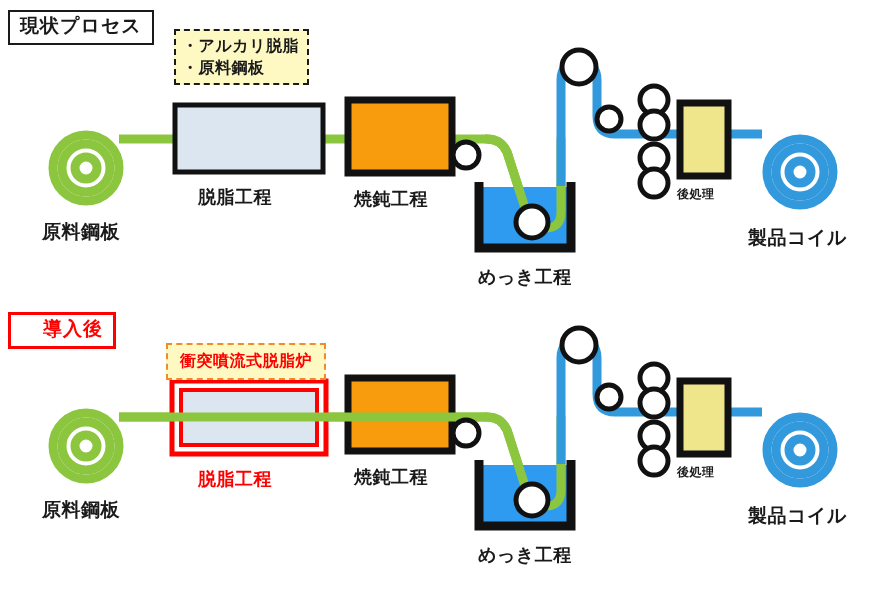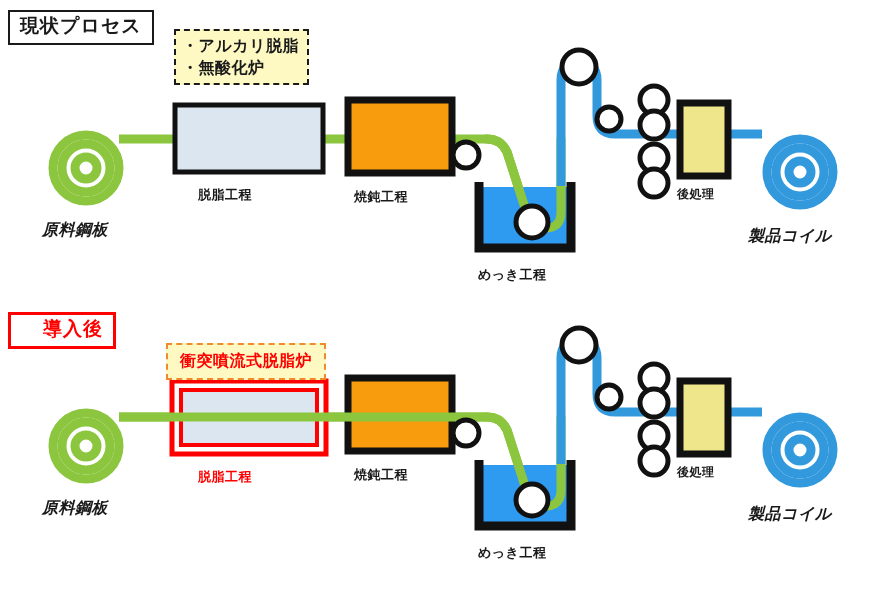--- a/index.html
+++ b/index.html
@@ -10,22 +10,22 @@
   }
   .stage{position:absolute;left:0;top:0;width:878px;height:494px;}
   svg.layer{position:absolute;left:0;top:0;width:878px;height:595px;}
 
   
   .lbl{
     position:absolute;white-space:nowrap;font-weight:bold;color:#1a1a1a;
     letter-spacing:.5px;line-height:1;
   }
   .lbl.sm{font-size:12px;}
-  .lbl.md{font-size:13px;text-align:right;}
-  .lbl.big{font-size:16px;font-style:italic;}
+  .lbl.md{font-size:18px;text-align:right;}
+  .lbl.big{font-size:19px;}
   .lbl.red{color:#ff0000;}
 
   
   .badge{
     position:absolute;border:2px solid #1a1a1a;background:#ffffff;
     font-weight:bold;font-size:19px;color:#1a1a1a;
     padding:4px 10px 6px 10px;line-height:1.1;letter-spacing:1px;
   }
   .badge.redbadge{border:3px solid #ff0000;color:#ff0000;padding-left:32px;}
 
@@ -141,21 +141,21 @@
       <circle cx="654" cy="403" r="14"></circle>
       <circle cx="654" cy="436" r="14"></circle>
       <circle cx="654" cy="461" r="14"></circle>
     </g>
   </svg>
 
   <div class="badge" style="left:8px;top:10px;">現状プロセス</div>
 
   <div class="note" style="left:174px;top:29px;">
     <span class="row">・アルカリ脱脂</span>
-    <span class="row">・無酸化炉</span>
+    <span class="row">・原料鋼板</span>
   </div>
 
   <div class="lbl big" style="left:42px;top:222px;">原料鋼板</div>
   <div class="lbl md" style="left:198px;top:188px;">脱脂工程</div>
   <div class="lbl md" style="left:354px;top:190px;">焼鈍工程</div>
   <div class="lbl md" style="left:478px;top:268px;">めっき工程</div>
   <div class="lbl sm" style="left:677px;top:188px;">後処理</div>
   <div class="lbl big" style="left:748px;top:228px;">製品コイル</div>
 
   <div class="badge redbadge" style="left:8px;top:312px;">導入後</div>

